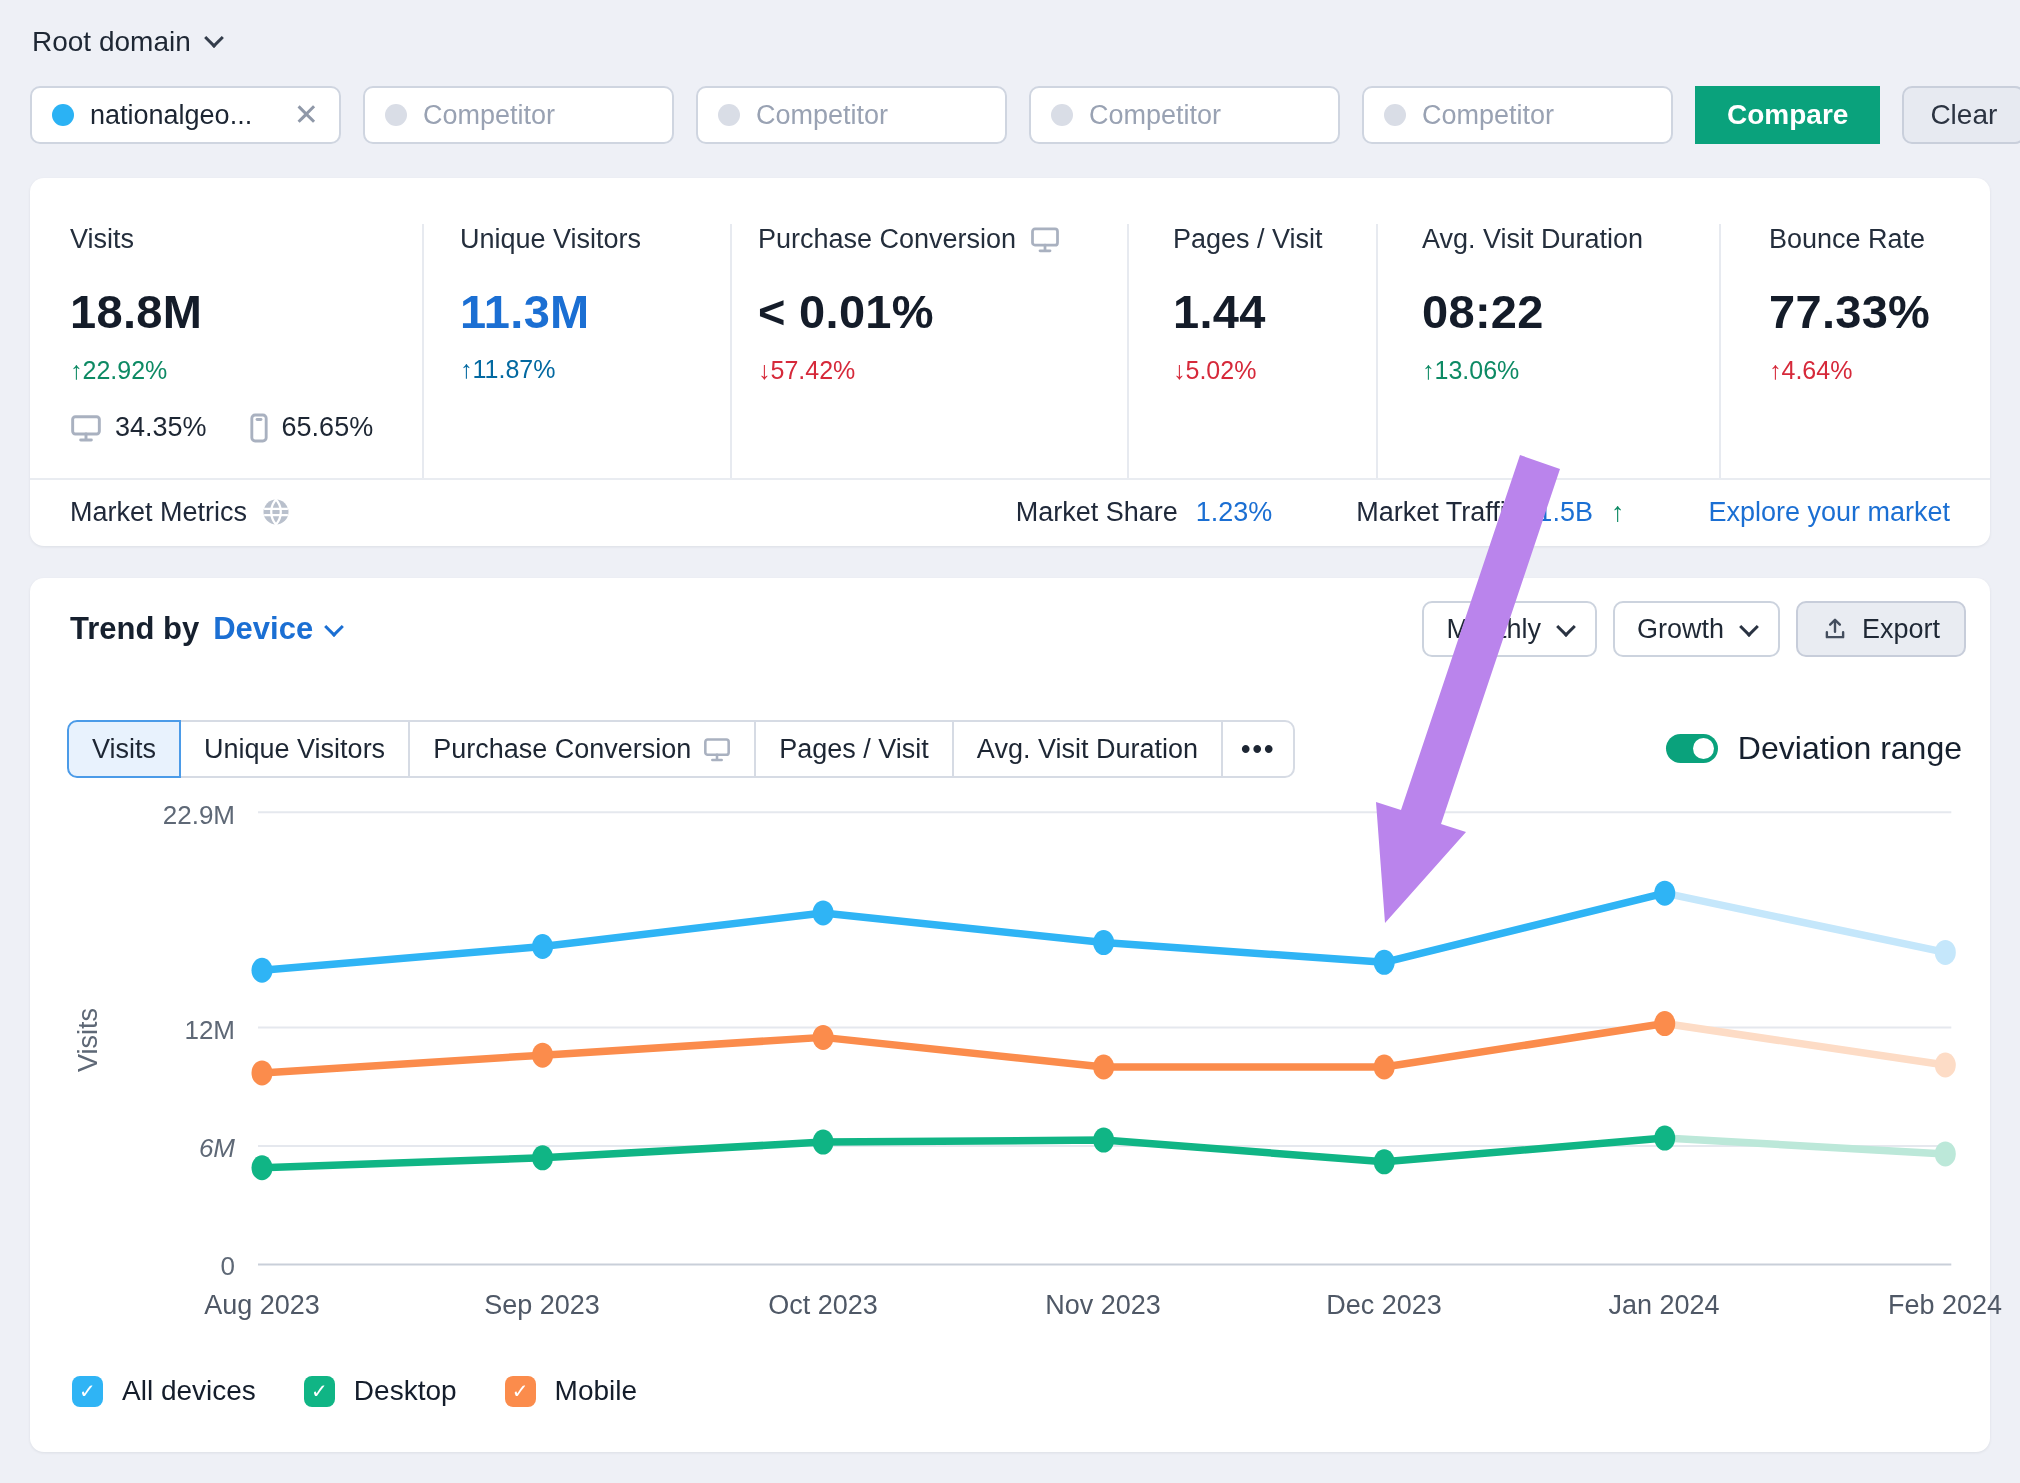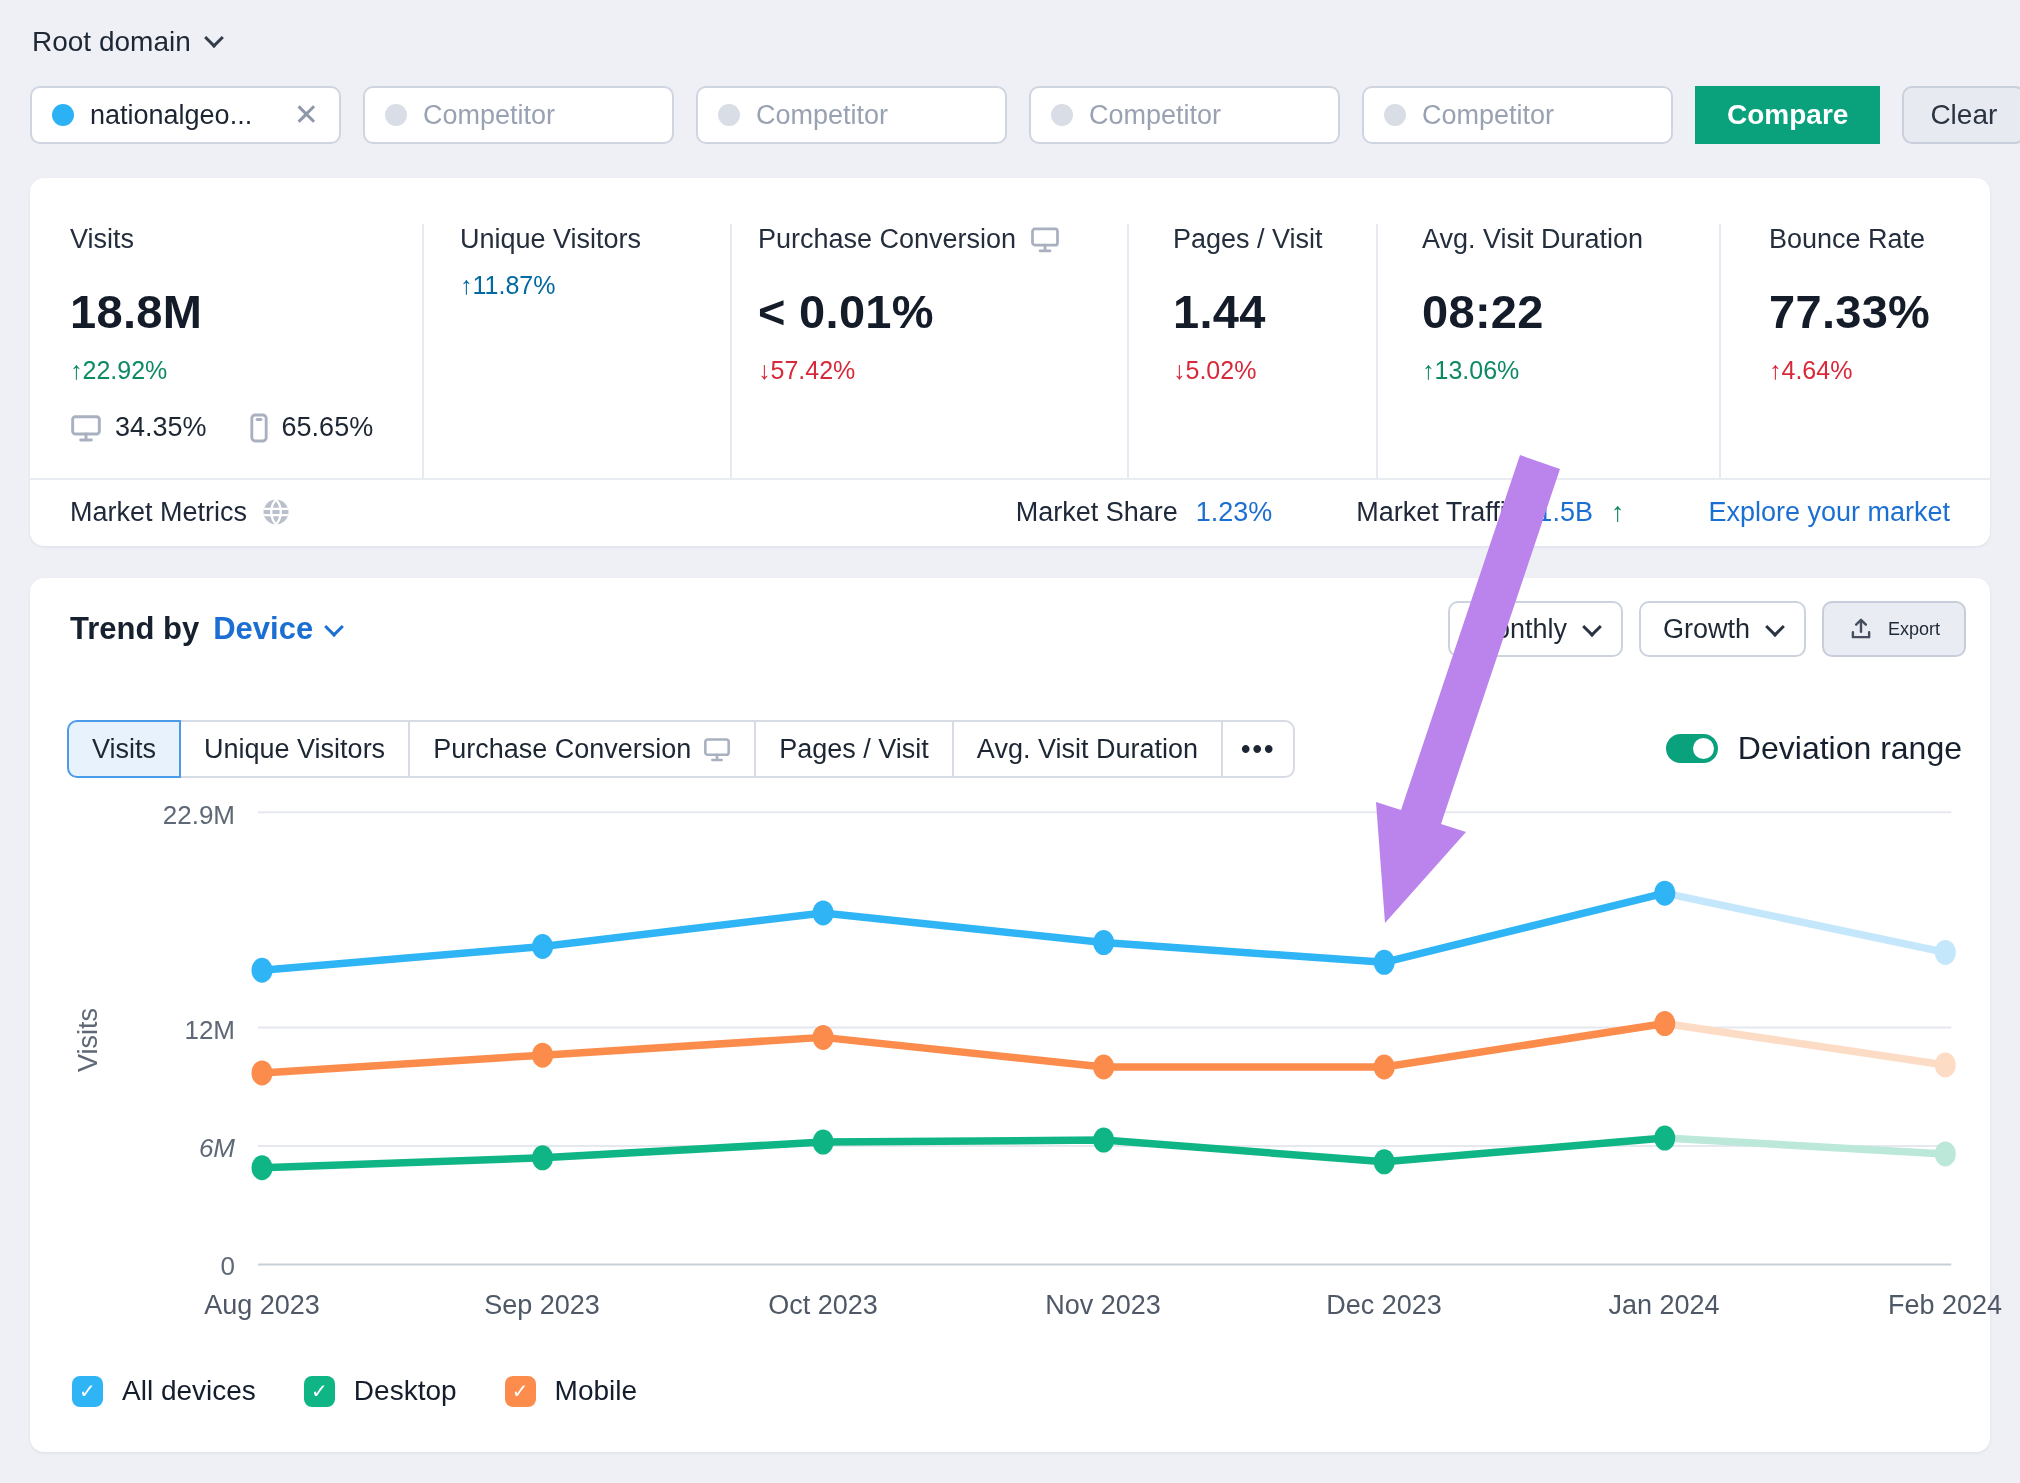--- a/index.html
+++ b/index.html
@@ -49,21 +49,21 @@
   
   #trend-card{left:30px;top:578px;width:1960px;height:874px;}
   .trend-header{position:absolute;left:40px;right:24px;top:22px;height:58px;display:flex;align-items:center;}
   .trend-title{font-size:31px;font-weight:700;color:#16202e;display:flex;align-items:center;gap:14px;cursor:pointer;}
   .trend-title .sel{color:#1b6fd3;}
   .controls{margin-left:auto;display:flex;gap:16px;align-items:center;}
   .dd{height:56px;border:2px solid #ccd3de;border-radius:10px;background:#fff;display:flex;align-items:center;
       gap:18px;padding:0 22px;font-size:27px;color:#1f2835;box-sizing:border-box;cursor:pointer;}
   .dd .chev{margin-top:-4px;border-color:#2a3342;}
   .btn-export{height:56px;border:2px solid #c7cdda;border-radius:10px;background:#e9ecf2;display:flex;
-      align-items:center;gap:14px;padding:0 24px;font-size:18px;color:#1f2835;box-sizing:border-box;cursor:pointer;}
+      align-items:center;gap:14px;padding:0 24px;font-size:27px;color:#1f2835;box-sizing:border-box;cursor:pointer;}
   .tabs{position:absolute;left:37px;top:142px;display:flex;}
   .tab{height:58px;display:flex;align-items:center;gap:12px;padding:0 23px;background:#fff;
       border:2px solid #d6dbe4;font-size:27px;color:#1d2633;margin-left:-2px;box-sizing:border-box;cursor:pointer;}
   .tab.first{margin-left:0;}
   .tab.selected{background:#e8f2fd;border-color:#4b9be8;z-index:2;border-radius:10px 0 0 10px;}
   .tab.last{border-radius:0 10px 10px 0;}
   .tab.more{font-weight:700;letter-spacing:2px;padding:0 18px;}
   .toggle-row{position:absolute;right:28px;top:152px;display:flex;align-items:center;gap:20px;
       font-size:32px;color:#16202e;}
   .toggle{width:52px;height:29px;border-radius:15px;background:#0aa27c;position:relative;cursor:pointer;}
@@ -135,20 +135,21 @@
           <svg width="20" height="30" viewBox="0 0 15 23" fill="none" stroke="#a9b1c0" stroke-width="2.2" stroke-linecap="round">
               <rect x="2" y="1.5" width="11" height="20" rx="2.5"></rect>
               <path d="M6 5h3"></path>
             </svg>
         </span>
         <span>65.65%</span>
       </div>
     </div>
     <div class="mcol mc2">
       <div class="mlabel">Unique Visitors</div>
+      <div class="mvalue" style="color: rgb(27, 111, 211);">11.3M</div>
       <div class="mchange" style="color: #0369a1; margin-top: 16px;">↑11.87%</div>
     </div>
     <div class="mcol mc3">
       <div class="mlabel">
         <span>Purchase Conversion</span>
         <span class="icon">
           <svg width="30" height="27" viewBox="0 0 24 21" fill="none" stroke="#a9b1c0" stroke-width="2.2" stroke-linecap="round">
               <rect x="2" y="2" width="20" height="13" rx="2"></rect>
               <path d="M12 15v3.2"></path>
               <path d="M8 19.5h8"></path>

